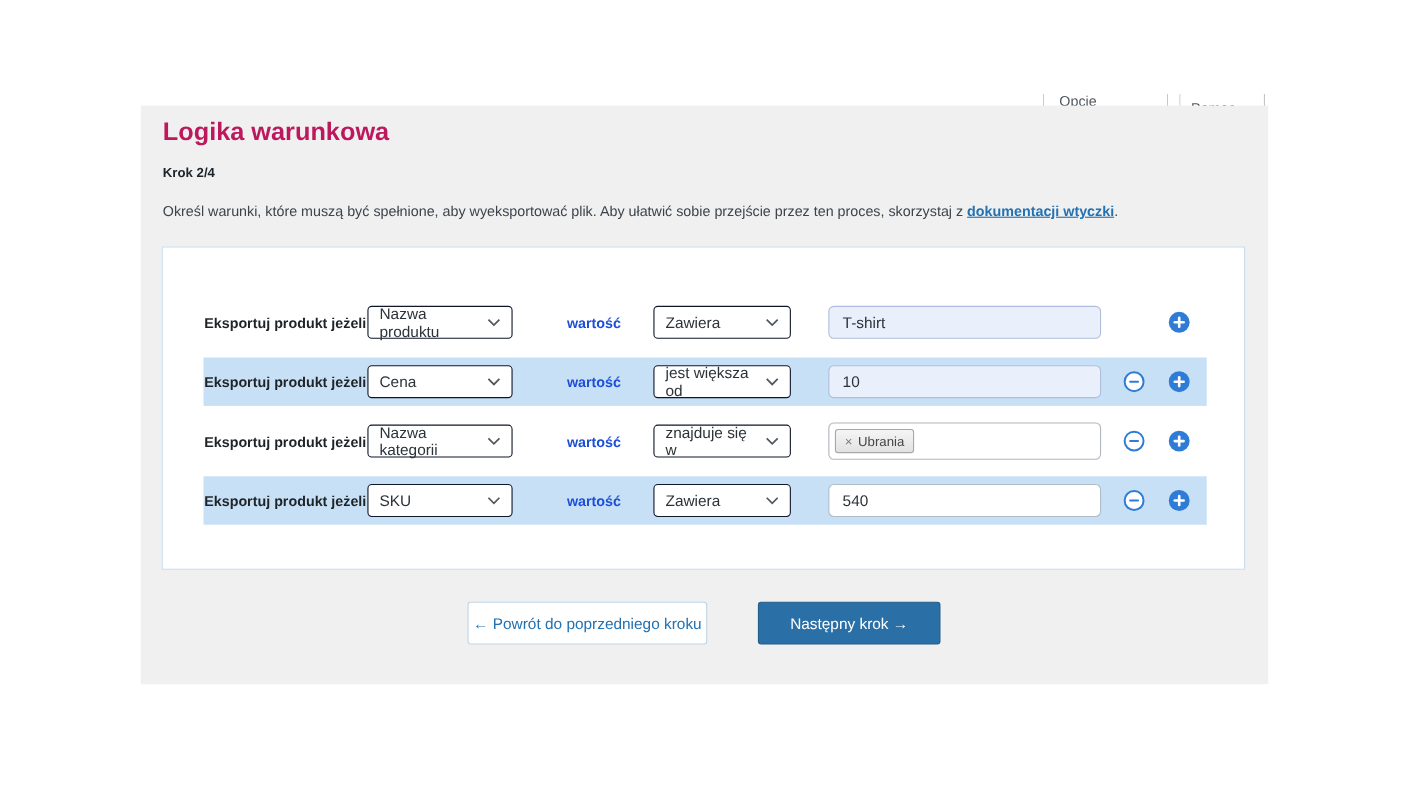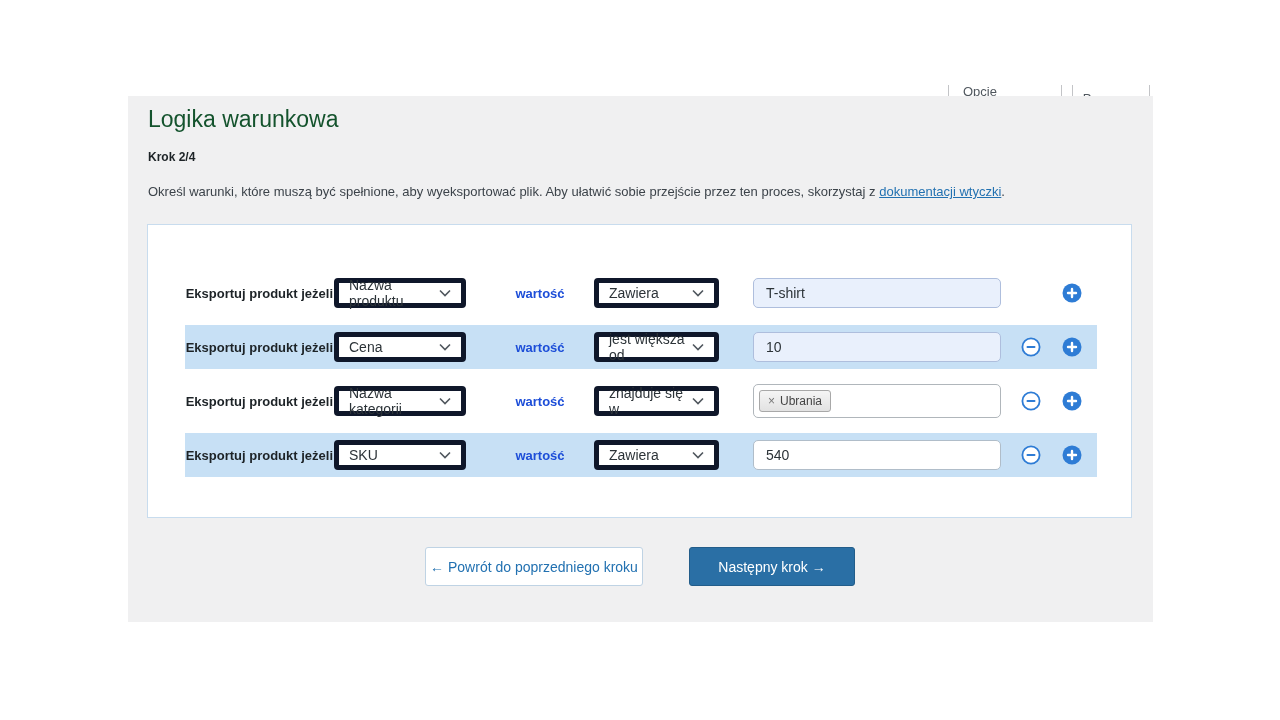--- a/index.html
+++ b/index.html
@@ -13,24 +13,24 @@
     border-radius: 0 0 3px 3px; color: #50575e; font-size: 13px;
     display: flex; align-items: center; gap: 7px; padding: 0 14px; cursor: pointer;
   }
   .screen-tab .caret { font-size: 9px; color: #50575e; }
   #tab-options { left: 948px; width: 114px; justify-content: center; }
   #tab-help { left: 1072px; width: 78px; justify-content: center; }
 
   
   .content { position: absolute; left: 128px; top: 96px; width: 1025px; height: 526px; background: #f0f0f1; }
 
-  .page-title { position: absolute; left: 20px; top: 10px; font-size: 23px; font-weight: 400; color: #14532d; }
+  .page-title { position: absolute; left: 20px; top: 10px; font-size: 23px; font-weight: 700; color: #be185d; }
   .step-title { position: absolute; left: 20px; top: 54px; font-size: 12px; font-weight: 700; color: #1d2327; }
   .description { position: absolute; left: 20px; top: 88px; font-size: 13px; color: #3c434a; }
-  .description a { color: #2271b1; text-decoration: underline; cursor: pointer; }
+  .description a { color: #2271b1; text-decoration: underline; cursor: pointer; font-weight: bold; }
 
   
   .panel {
     position: absolute; left: 19px; top: 128px; width: 985px; height: 294px;
     background: #ffffff; border: 1px solid #c8dcee;
   }
   .rows { position: absolute; left: 37px; top: 46px; width: 912px; }
 
   .cond-row { position: relative; width: 912px; height: 44px; margin-bottom: 10px; text-decoration: underline; }
   .cond-row.highlighted { background: #c7e0f5; }
@@ -41,21 +41,21 @@
     font-size: 13px; font-weight: 700; color: #1d2327; white-space: nowrap;
   }
   .val-label {
     position: absolute; left: 281px; top: 0; width: 148px; height: 44px;
     display: flex; align-items: center; justify-content: center;
     font-size: 13px; font-weight: 700; color: #1d4ed8;
   }
 
   .select {
     position: absolute; top: 7px; height: 30px; background: #ffffff;
-    border: 5px solid #0f172a; border-radius: 4px; cursor: pointer;
+    border: 1px solid #0f172a; border-radius: 4px; cursor: pointer;
     display: flex; align-items: center; justify-content: space-between;
     padding: 0 10px; font-size: 14px; color: #2c3338;
   }
   .select-field { left: 149px; width: 132px; }
   .select-operator { left: 409px; width: 125px; }
   .select svg { flex: 0 0 auto; margin-left: 6px; }
 
   .value-input {
     position: absolute; left: 568px; top: 7px; width: 248px; height: 30px;
     border: 1px solid #b0bdc9; border-radius: 5px; background: #ffffff;

